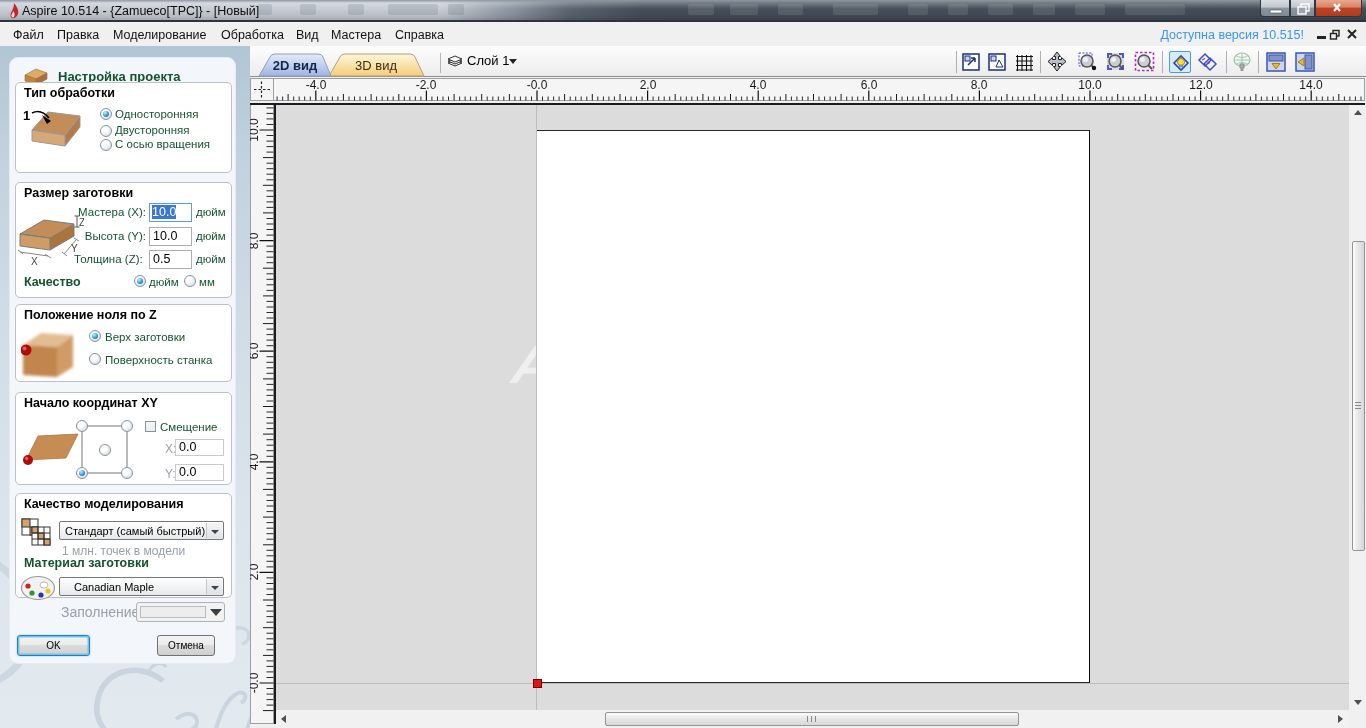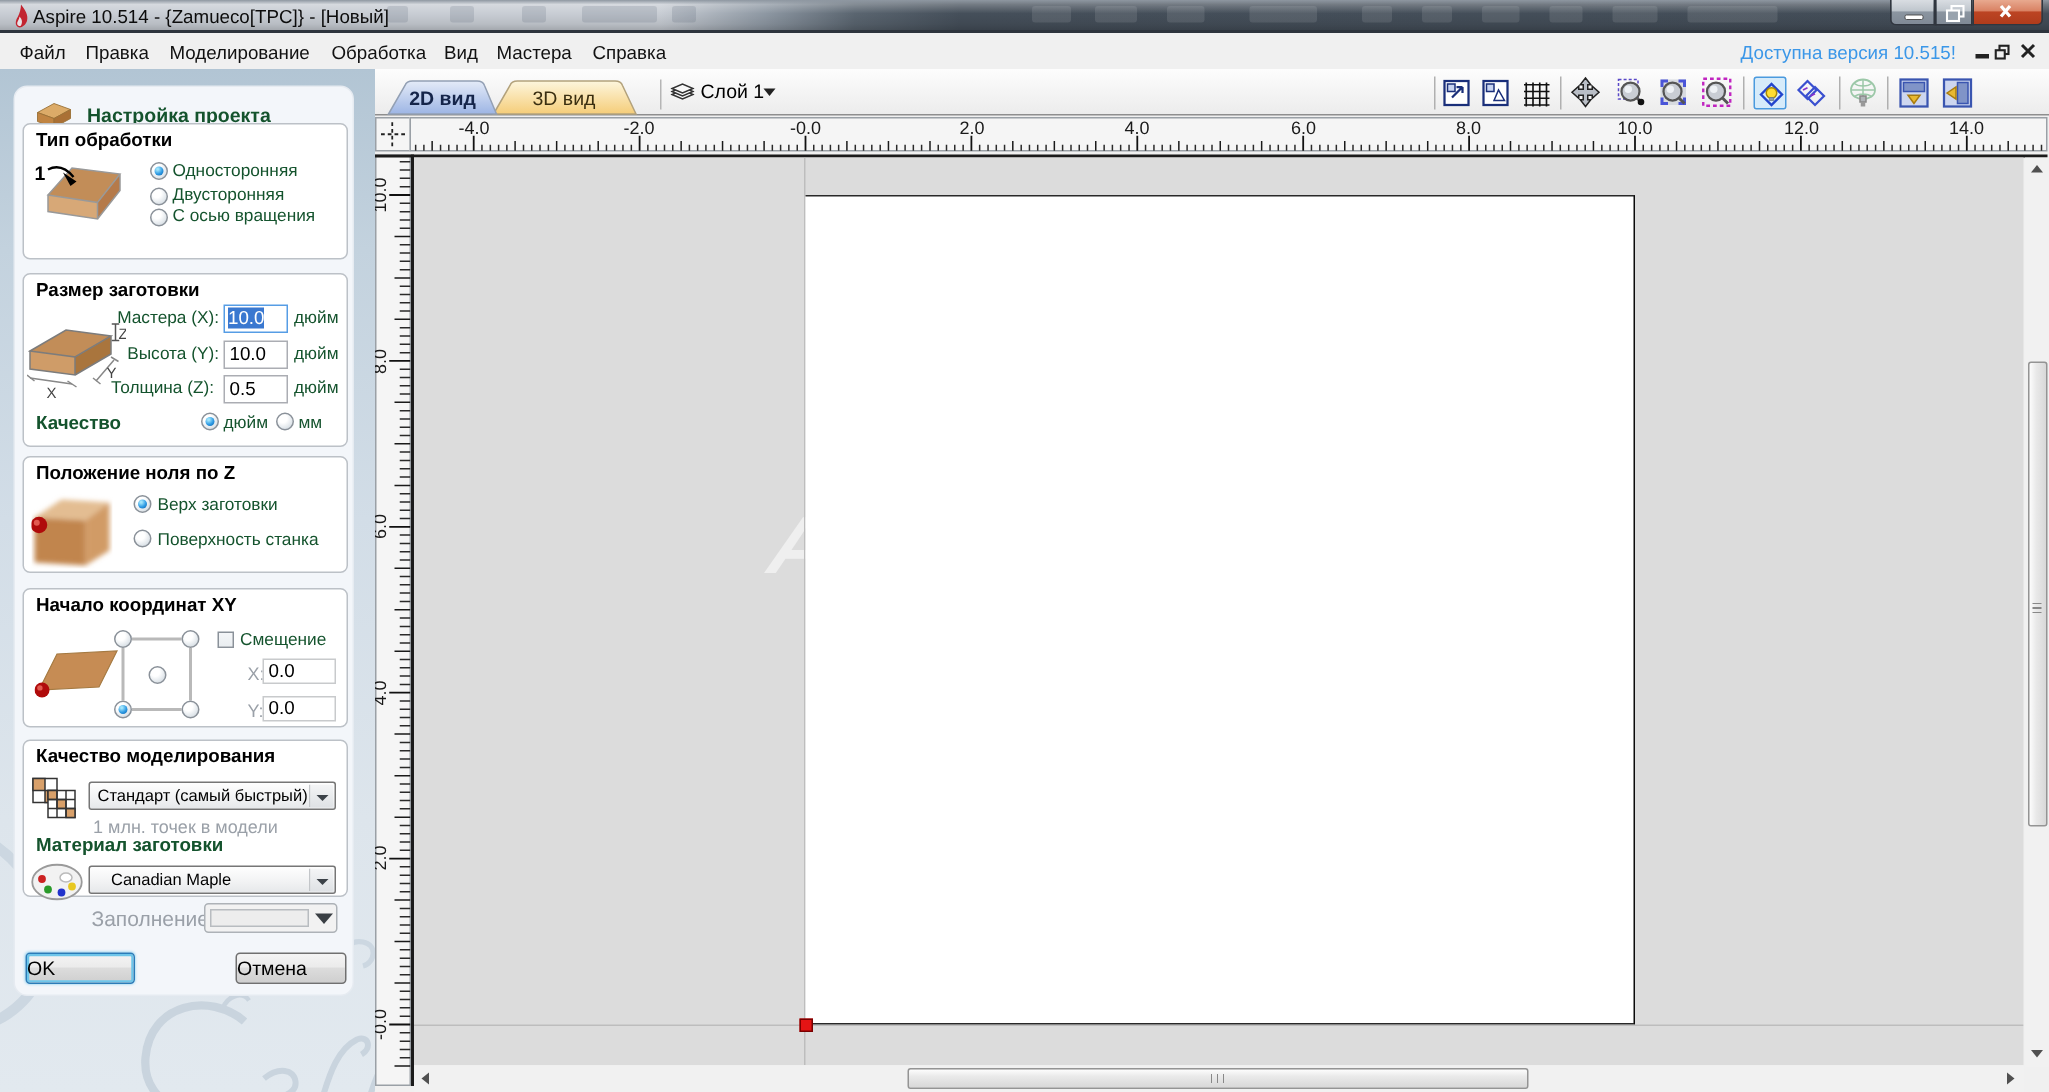--- a/index.html
+++ b/index.html
@@ -31,21 +31,21 @@
 .gtitle{position:absolute;left:8px;top:3px;font-size:12.5px;font-weight:bold;color:#000}
 .lab{position:absolute;font-size:11.5px;color:#14532d;white-space:nowrap}
 .glab{position:absolute;font-size:11.5px;color:#9aa0a8;white-space:nowrap}
 .inp{position:absolute;height:19px;background:#fff;border:1px solid #abadb3;font-size:12.5px;color:#000;padding:1px 3px;line-height:15px}
 .radio{position:absolute;width:12px;height:12px;border-radius:50%;border:1px solid #8a9199;background:radial-gradient(circle at 35% 30%,#fff 30%,#dfe5ea 70%,#c6cdd4 100%)}
 .radio.sel::after{content:"";position:absolute;left:2px;top:2px;width:6px;height:6px;border-radius:50%;background:radial-gradient(circle at 35% 30%,#9fe4fb 10%,#2f9be4 55%,#0b5fa8 100%)}
 .combo{position:absolute;height:19px;border:1px solid #767676;border-radius:2px;background:linear-gradient(#fefefe,#f1f2f3 60%,#e6e8ea);font-size:12px;color:#000}
 .combo .ctext{position:absolute;left:5px;top:3px;white-space:nowrap;font-size:11px}
 .combo .carr{position:absolute;right:1px;top:1px;bottom:1px;width:16px;background:linear-gradient(#f4f5f6,#dfe2e5);border-left:1px solid #c3c6c9;border-radius:0 1px 1px 0}
 .carr::after{content:"";position:absolute;left:4px;top:7px;border:4px solid transparent;border-top:4px solid #3c4248;border-bottom:none}
-.btn{position:absolute;height:19px;background:linear-gradient(#f4f4f4,#ebebeb 45%,#dcdcdc 50%,#cfcfcf);border:1px solid #707070;border-radius:3px;font-size:13px;color:#000;line-height:17px}
+.btn{position:absolute;height:19px;background:linear-gradient(#f4f4f4,#ebebeb 45%,#dcdcdc 50%,#cfcfcf);border:1px solid #707070;border-radius:3px;font-size:10px;color:#000;text-align:center;line-height:17px}
 
 #tabbar{left:250px;top:46px;width:1116px;height:31px;background:linear-gradient(#fdfdfd,#ececec);border-bottom:1.5px solid #8e8e8e}
 
 #corner{left:250px;top:78px;width:24px;height:23px;background:#f5f5f5;border:1px solid #9aa0a6}
 #hruler{left:273px;top:78px;width:1092px;height:23px;background:#f5f5f5;border:1px solid #9aa0a6}
 #vruler{left:250px;top:103px;width:24px;height:621px;background:#f5f5f5;border:1px solid #9aa0a6}
 
 #canvas{left:276px;top:105px;width:1073px;height:605px;background:#dcdcdc;overflow:hidden}
 #cv-border-t{left:250px;top:102.5px;width:1115px;height:2px;background:#1b1b1b}
 #cv-border-l{left:274px;top:103px;width:2px;height:621px;background:#1b1b1b}
@@ -261,21 +261,21 @@
             <span class="carr"></span>
           </div>
    <div class="glab" style="left:45px;top:110px;font-size:14px">Заполнение:</div>
    <div class="combo" style="left:120px;top:108px;width:89px;height:20px;background:#f2f2f2;border-color:#adb2b7;border-radius:3px">
                  <div class="abs" style="left:3px;top:3px;width:66px;height:12px;background:#ededed;border:1px solid #b8bcc0"></div>
                  <div class="abs" style="left:73px;top:6px;width:0;height:0;border:6px solid transparent;border-top:7px solid #3a3f44;border-bottom:none"></div>
           </div>
   </div>
 
   <div class="btn" style="left:7px;top:577px;width:73px;height:21px;line-height:19px;border-color:#2a7cb8;box-shadow:0 0 0 1.5px #6ec6ea inset, 0 0 2px #7ac8ec">OK</div>
-  <div class="btn" style="left:147px;top:577px;width:74px;height:21px;line-height:19px">Отмена</div>
+  <div class="btn" style="left:147px;top:577px;width:58px;height:21px;line-height:19px">Отмена</div>
  </div>
 </div>
 
 <div id="tabbar" class="abs">
  <svg class="abs" width="260" height="31" style="left:0;top:0">
   <defs>
    <linearGradient id="tgy" x1="0" y1="0" x2="0" y2="1">
     <stop offset="0" stop-color="#fdf6dd"></stop>
             <stop offset="1" stop-color="#f5cd79"></stop>
    </linearGradient>

